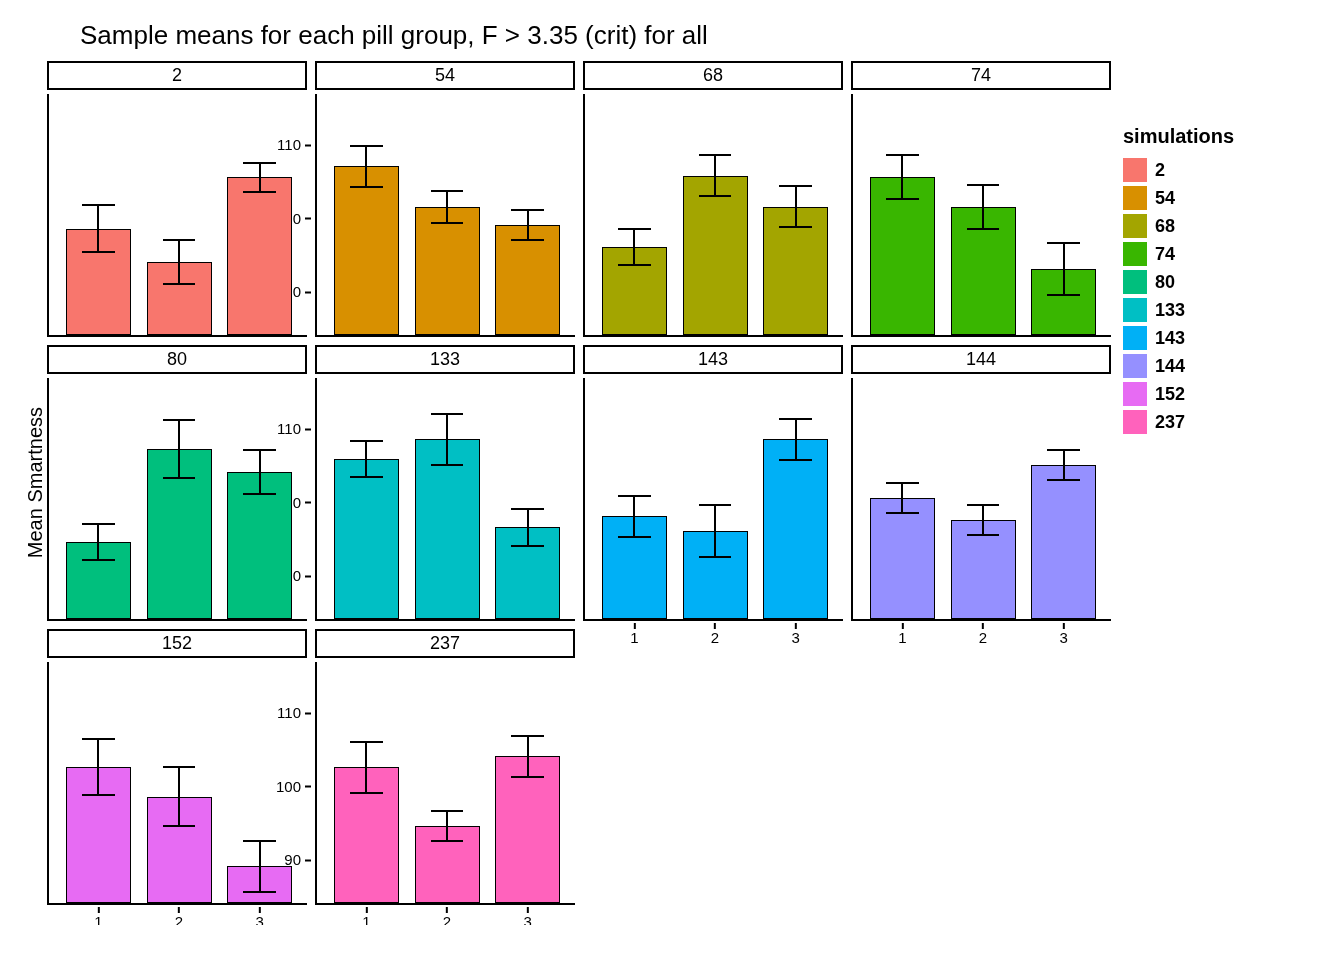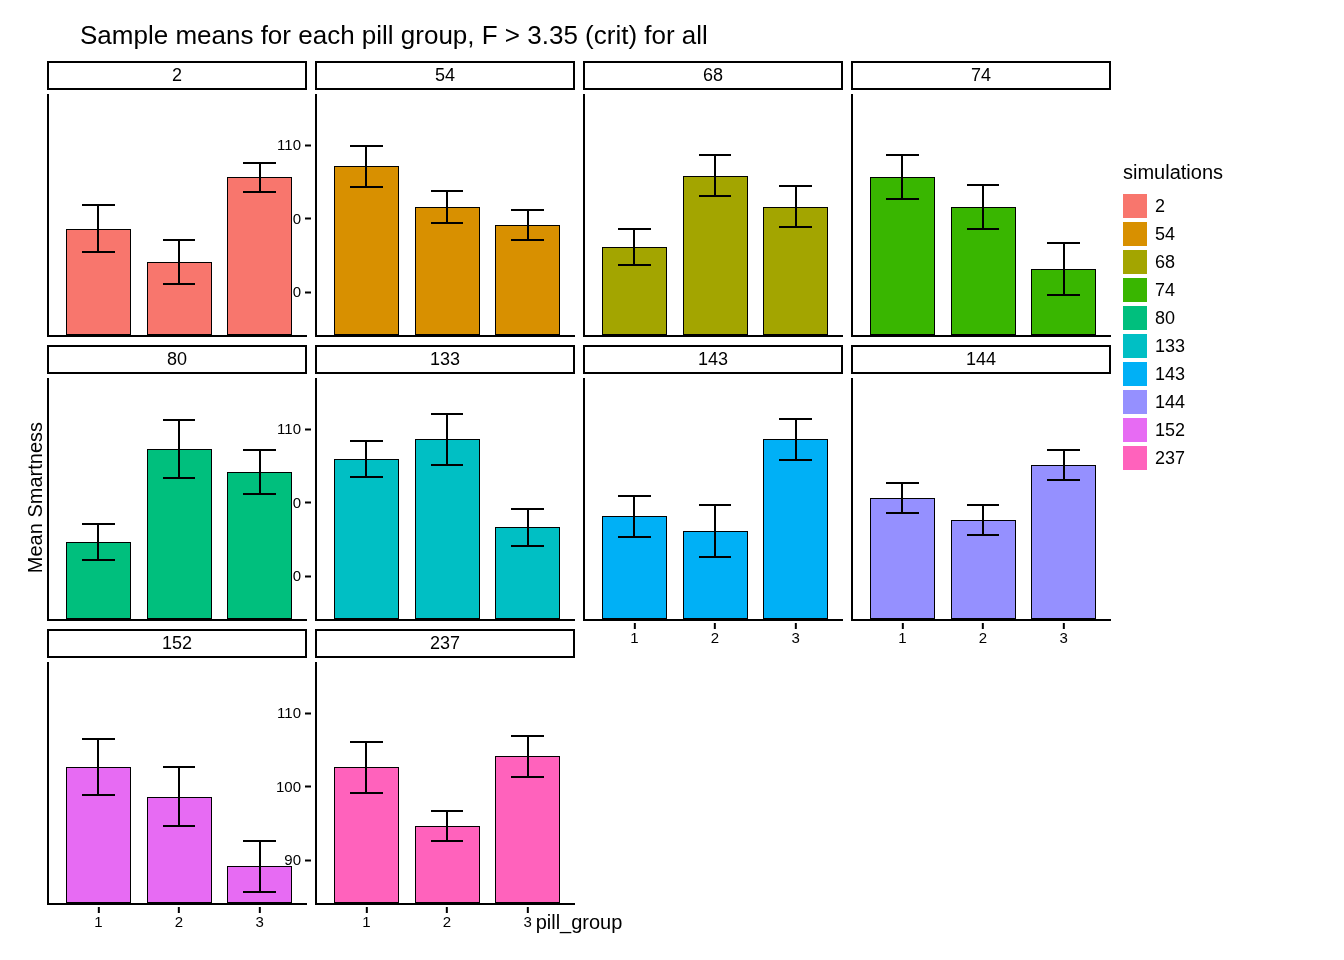--- a/index.html
+++ b/index.html
@@ -108,22 +108,23 @@
     height: 6px;
     background: #000;
     transform: translateX(-50%);
   }
   .xlabel {
     text-align: center;
     font-size: 20px;
     margin-top: 6px;
   }
   .legend {
-    margin-top: 100px;
+    margin-top: 64px;
     font-size: 18px;
+    font-weight: bold;
   }
   .legend-title {
     font-size: 20px;
     margin-bottom: 10px;
   }
   .legend-item {
     display: flex;
     align-items: center;
     gap: 8px;
     margin-bottom: 4px;
@@ -337,21 +338,20 @@
               <div class="errcap" style="left: 194.35px; width: 32.5px; bottom: 166.2px;"></div>
               <div class="errcap" style="left: 194.35px; width: 32.5px; bottom: 125.133px;"></div>
               <div class="xaxis">
                 <div class="xtick" style="left: 49.4px;">1<span class="mark"></span></div>
                 <div class="xtick" style="left: 130px;">2<span class="mark"></span></div>
                 <div class="xtick" style="left: 210.6px;">3<span class="mark"></span></div>
               </div>
             </div>
           </div>
         </div>
-      <div class="xlabel">pill_group</div>
     </div>
   </div>
 
   <div class="legend">
     <div class="legend-title">simulations</div>
     <div id="legend-items">
         <div class="legend-item">
           <div class="legend-swatch" style="background: rgb(248, 118, 109);"></div>
           <span>2</span>
         </div>

